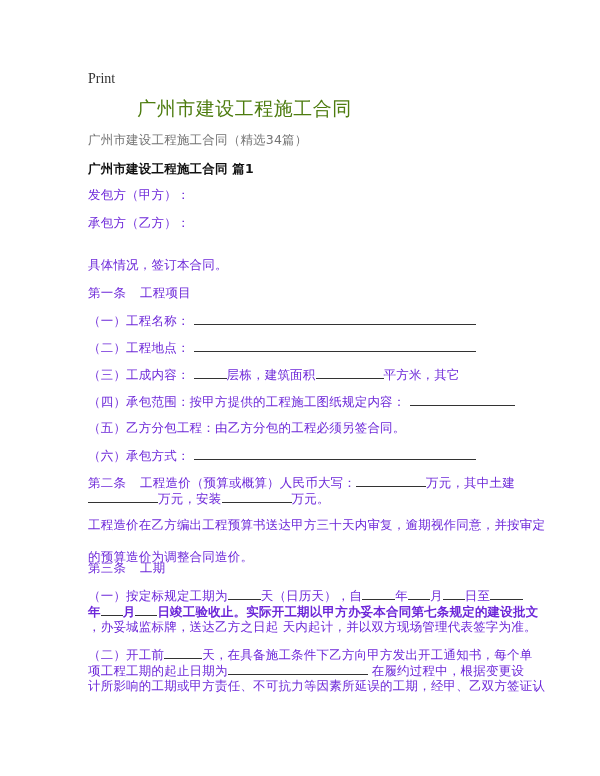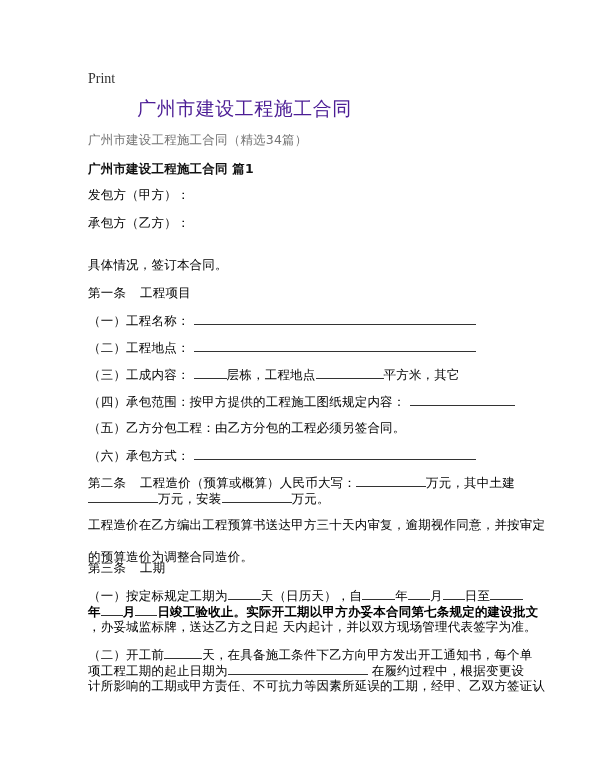--- a/index.html
+++ b/index.html
@@ -22,40 +22,40 @@
       width: 600px;
       height: 776px;
       background: #ffffff;
     }
     .line {
       position: absolute;
       left: 88px;
       font-size: 12.5px;
       line-height: 16px;
       white-space: nowrap;
-      color: #000000;
+      color: #6d28d9;
       letter-spacing: 0.2px;
     }
     .print-label {
       position: absolute;
       left: 88px;
       top: 71px;
       font-family: "Liberation Serif", "DejaVu Serif", serif;
       font-size: 14px;
       color: #333333;
     }
     .doc-title {
       position: absolute;
       left: 0;
       width: 489px;
       top: 96px;
       text-align: center;
       font-size: 19px;
       line-height: 24px;
-      color: #4c1d95;
+      color: #4d7c0f;
       letter-spacing: 0.5px;
     }
     .subtitle {
       top: 132px;
       color: #737373;
     }
     .section-heading {
       top: 161px;
       font-weight: bold;
       color: #111111;
@@ -93,21 +93,21 @@
 
   <div class="line" style="top:312px;">
     <span>（一）工程名称：</span><span class="u" style="width:282px;margin-left:4px"></span>
   </div>
 
   <div class="line" style="top:339px;">
     <span>（二）工程地点：</span><span class="u" style="width:282px;margin-left:4px"></span>
   </div>
 
   <div class="line" style="top:366px;">
-    <span>（三）工成内容：</span><span class="u" style="width:33px;margin-left:4px"></span><span>层栋，工程地点</span><span class="u" style="width:68px"></span><span>平方米，其它</span>
+    <span>（三）工成内容：</span><span class="u" style="width:33px;margin-left:4px"></span><span>层栋，建筑面积</span><span class="u" style="width:68px"></span><span>平方米，其它</span>
   </div>
 
   <div class="line" style="top:393px;">
     <span>（四）承包范围：按甲方提供的工程施工图纸规定内容：</span><span class="u" style="width:105px;margin-left:4px"></span>
   </div>
 
   <div class="line" style="top:420px;">（五）乙方分包工程：由乙方分包的工程必须另签合同。</div>
 
   <div class="line" style="top:447px;">
     <span>（六）承包方式：</span><span class="u" style="width:282px;margin-left:4px"></span>

